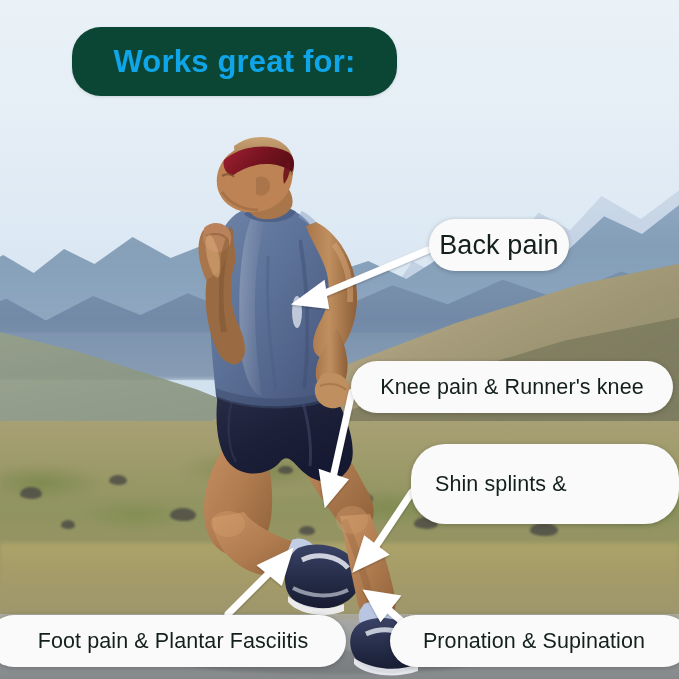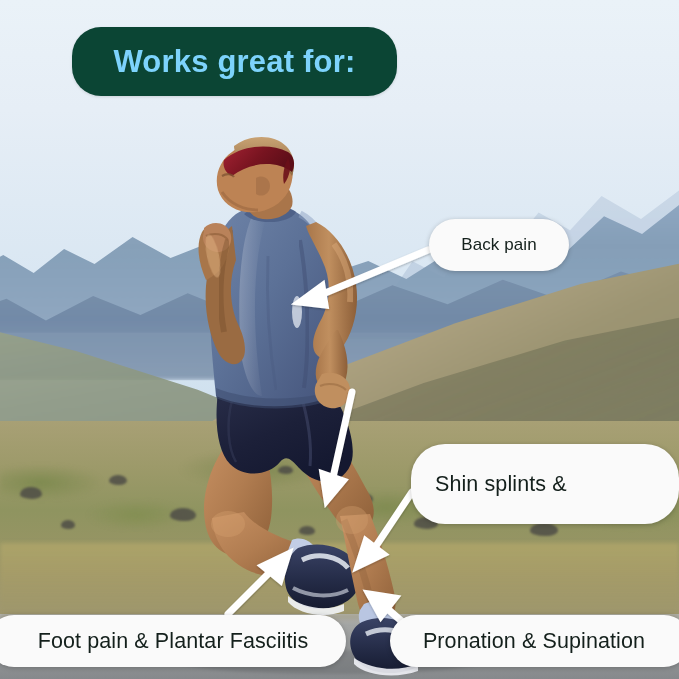--- a/index.html
+++ b/index.html
@@ -144,21 +144,21 @@
     letter-spacing:.1px;
     z-index:6;
   }
   .pill.two-line{
     white-space:normal;
     flex-direction:column;
     line-height:1.32;
     border-radius:34px;
   }
 
-  #pill-back      {left:429px;top:219px;width:140px;height:52px;font-size:17px;}
+  #pill-back      {left:429px;top:219px;width:140px;height:52px;font-size:27px;}
   #pill-knee      {left:351px;top:361px;width:322px;height:52px;font-size:21.5px;}
   #pill-shin      {left:411px;top:444px;width:268px;height:80px;font-size:21.5px;padding:0 8px;box-sizing:border-box;gap:44px;}
   #pill-foot      {left:-12px;top:615px;width:358px;height:52px;font-size:21.5px;padding-left:12px;box-sizing:border-box;}
   #pill-pronation {left:390px;top:615px;width:300px;height:52px;font-size:21.5px;padding-right:12px;box-sizing:border-box;}
 
   .pill .ln{display:block;}
   #pill-shin .ln1{margin-right:auto;padding-left:16px;}
   #pill-shin .ln2{margin-right:auto;padding-left:16px;}
 
   
@@ -414,28 +414,31 @@
       <polygon points="358,566 366,541 383,554"></polygon>
 
       <line x1="228" y1="614" x2="276" y2="566"></line>
       <polygon points="288,554 280,580 263,566"></polygon>
 
       <line x1="414" y1="632" x2="382" y2="604"></line>
       <polygon points="369,594 395,598 381,616"></polygon>
     </g>
   </svg>
 
-  <div class="badge" id="badge" style="background: rgb(11, 69, 52); color: #7dd3fc; border-radius: 29px;">
+  <div class="badge" id="badge" style="background: rgb(11, 69, 52); color: #0ea5e9; border-radius: 29px;">
     <span>Works great for:</span>
   </div>
 
   <div class="pill" id="pill-back" style="background: rgb(250, 250, 250); color: rgb(20, 32, 28);">
     <span>Back pain</span>
   </div>
 
+  <div class="pill" id="pill-knee" style="background: rgb(250, 250, 250); color: rgb(20, 32, 28);">
+    <span>Knee pain &amp; Runner's knee</span>
+  </div>
 
   <div class="pill two-line" id="pill-shin" style="background: rgb(250, 250, 250); color: rgb(20, 32, 28);">
     <span class="ln ln1">Shin splints &amp;</span>
   </div>
 
   <div class="pill" id="pill-foot" style="background: rgb(250, 250, 250); color: rgb(20, 32, 28);">
     <span>Foot pain &amp; Plantar Fasciitis</span>
   </div>
 
   <div class="pill" id="pill-pronation" style="background: rgb(250, 250, 250); color: rgb(20, 32, 28);">

